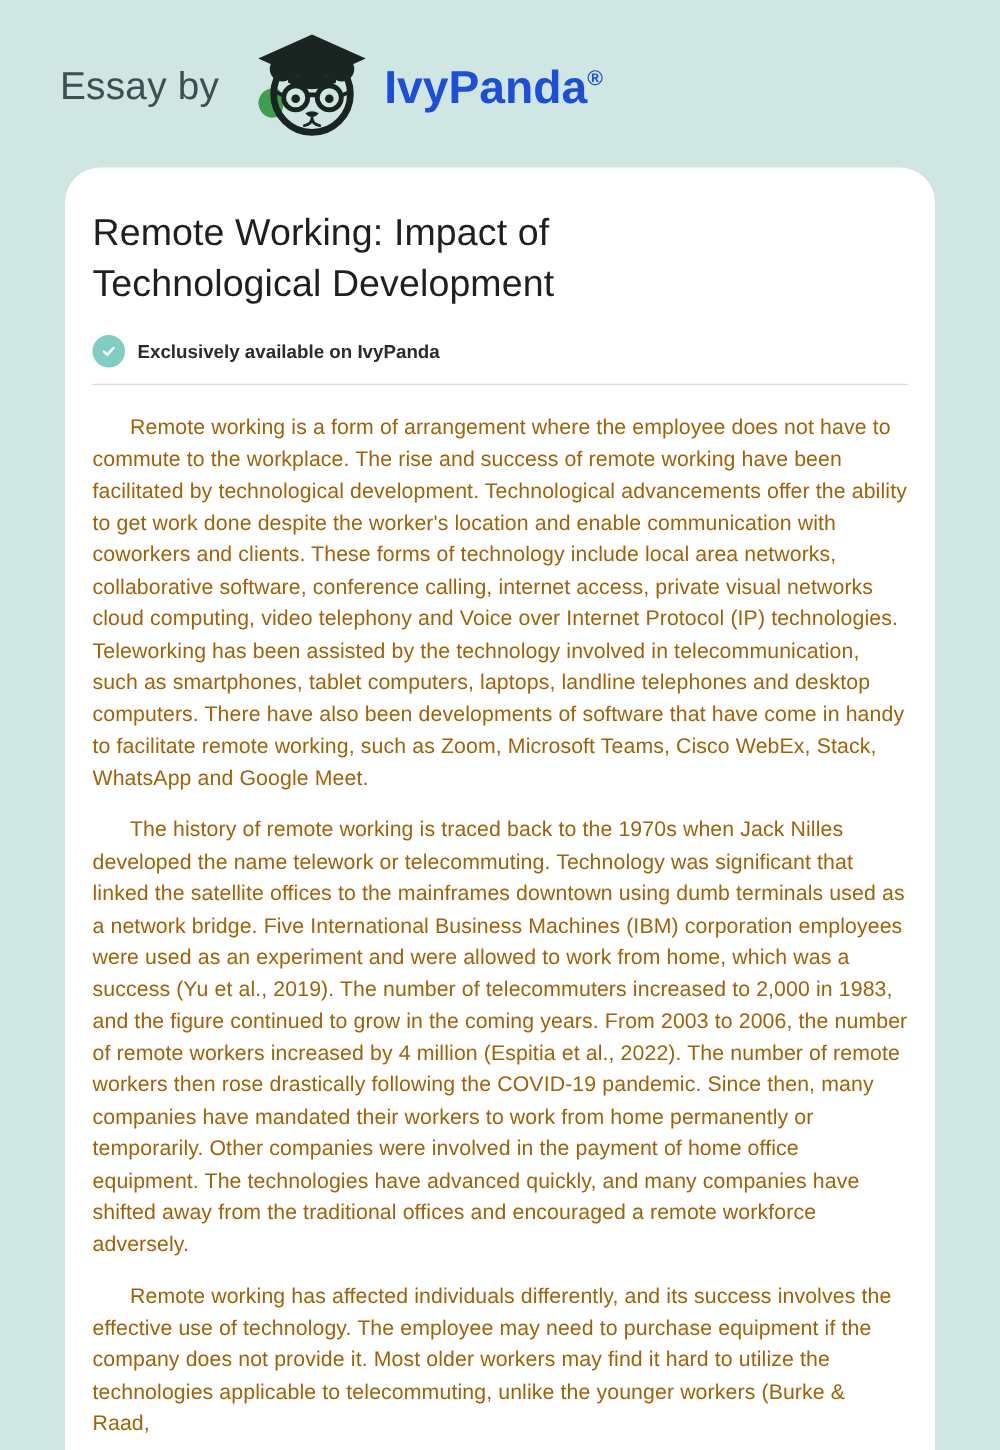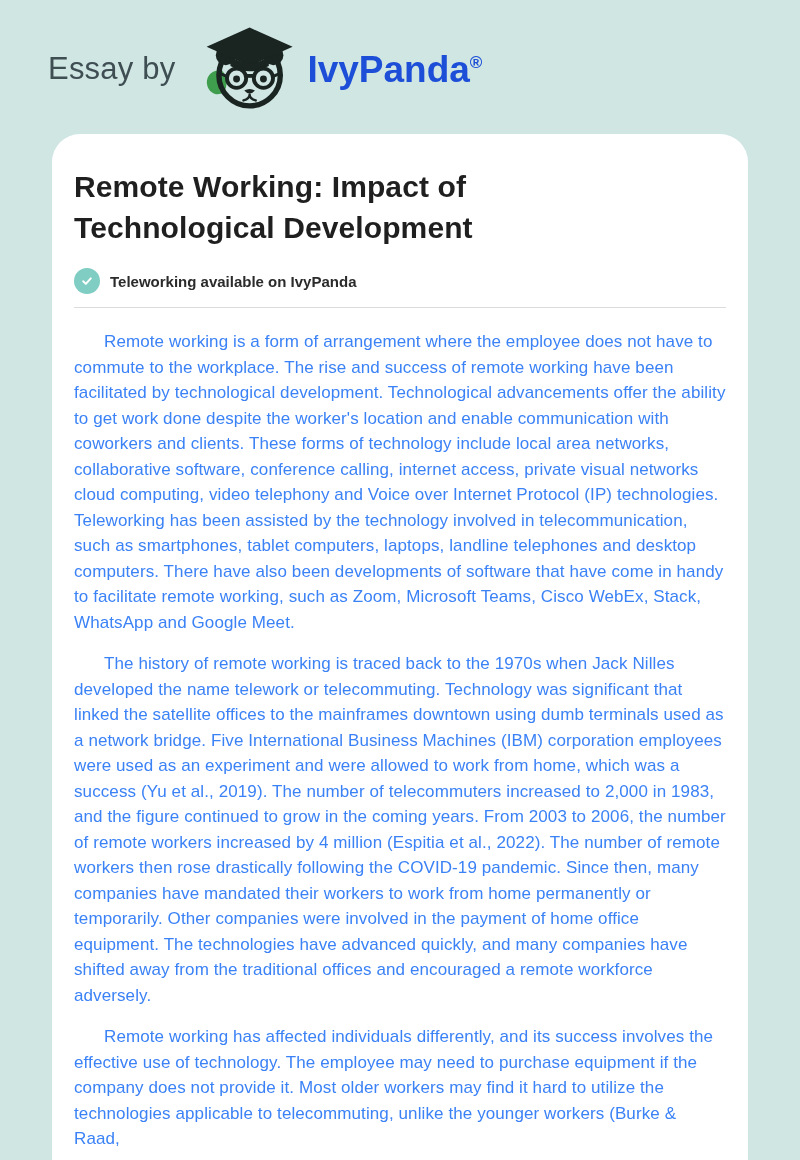--- a/index.html
+++ b/index.html
@@ -49,21 +49,21 @@
     border-radius: 28px;
     padding: 32px 22px 44px 22px;
     box-sizing: border-box;
     min-height: 958px;
   }
   .page-title {
     margin: 0 0 20px 0;
     max-width: 460px;
     font-size: 30px;
     line-height: 41px;
-    font-weight: 700;
+    font-weight: 400;
     color: #1f1f1f;
     letter-spacing: 0.1px;
   }
   .exclusive-badge {
     display: flex;
     align-items: center;
     gap: 10px;
     margin: 0 0 13px 0;
   }
   .check-circle {
@@ -83,21 +83,21 @@
   }
   .divider {
     border: none;
     border-top: 1px solid #dcdcdc;
     margin: 0 0 21px 0;
   }
   .essay-body p {
     margin: 0 0 16px 0;
     font-size: 17px;
     line-height: 25.5px;
-    color: #3b82f6;
+    color: #a16207;
     text-indent: 30px;
     letter-spacing: 0.1px;
   }
   .essay-body p:last-child { margin-bottom: 0; }
 </style>
 </head>
 <body>
 
 <header class="site-header">
   <span class="essay-by">Essay by</span>
@@ -137,21 +137,21 @@
 
 <main class="essay-card">
   <h1 class="page-title">Remote Working: Impact of Technological Development</h1>
 
   <div class="exclusive-badge">
     <span class="check-circle">
       <svg viewBox="0 0 24 24" width="14" height="14" aria-hidden="true">
         <path d="M5.5 12.5 L10 17 L18.5 7.5" stroke="#ffffff" stroke-width="3.4" fill="none" stroke-linecap="round" stroke-linejoin="round"></path>
       </svg>
     </span>
-    <span class="badge-label">Teleworking available on IvyPanda</span>
+    <span class="badge-label">Exclusively available on IvyPanda</span>
   </div>
 
   <hr class="divider">
 
   <div class="essay-body">
     <p>Remote working is a form of arrangement where the employee does not have to commute to the workplace. The rise and success of remote working have been facilitated by technological development. Technological advancements offer the ability to get work done despite the worker's location and enable communication with coworkers and clients. These forms of technology include local area networks, collaborative software, conference calling, internet access, private visual networks cloud computing, video telephony and Voice over Internet Protocol (IP) technologies. Teleworking has been assisted by the technology involved in telecommunication, such as smartphones, tablet computers, laptops, landline telephones and desktop computers. There have also been developments of software that have come in handy to facilitate remote working, such as Zoom, Microsoft Teams, Cisco WebEx, Stack, WhatsApp and Google Meet.</p>
     <p>The history of remote working is traced back to the 1970s when Jack Nilles developed the name telework or telecommuting. Technology was significant that linked the satellite offices to the mainframes downtown using dumb terminals used as a network bridge. Five International Business Machines (IBM) corporation employees were used as an experiment and were allowed to work from home, which was a success (Yu et al., 2019). The number of telecommuters increased to 2,000 in 1983, and the figure continued to grow in the coming years. From 2003 to 2006, the number of remote workers increased by 4 million (Espitia et al., 2022). The number of remote workers then rose drastically following the COVID-19 pandemic. Since then, many companies have mandated their workers to work from home permanently or temporarily. Other companies were involved in the payment of home office equipment. The technologies have advanced quickly, and many companies have shifted away from the traditional offices and encouraged a remote workforce adversely.</p>
     <p>Remote working has affected individuals differently, and its success involves the effective use of technology. The employee may need to purchase equipment if the company does not provide it. Most older workers may find it hard to utilize the technologies applicable to telecommuting, unlike the younger workers (Burke &amp; Raad,</p>
   </div>
 </main>

